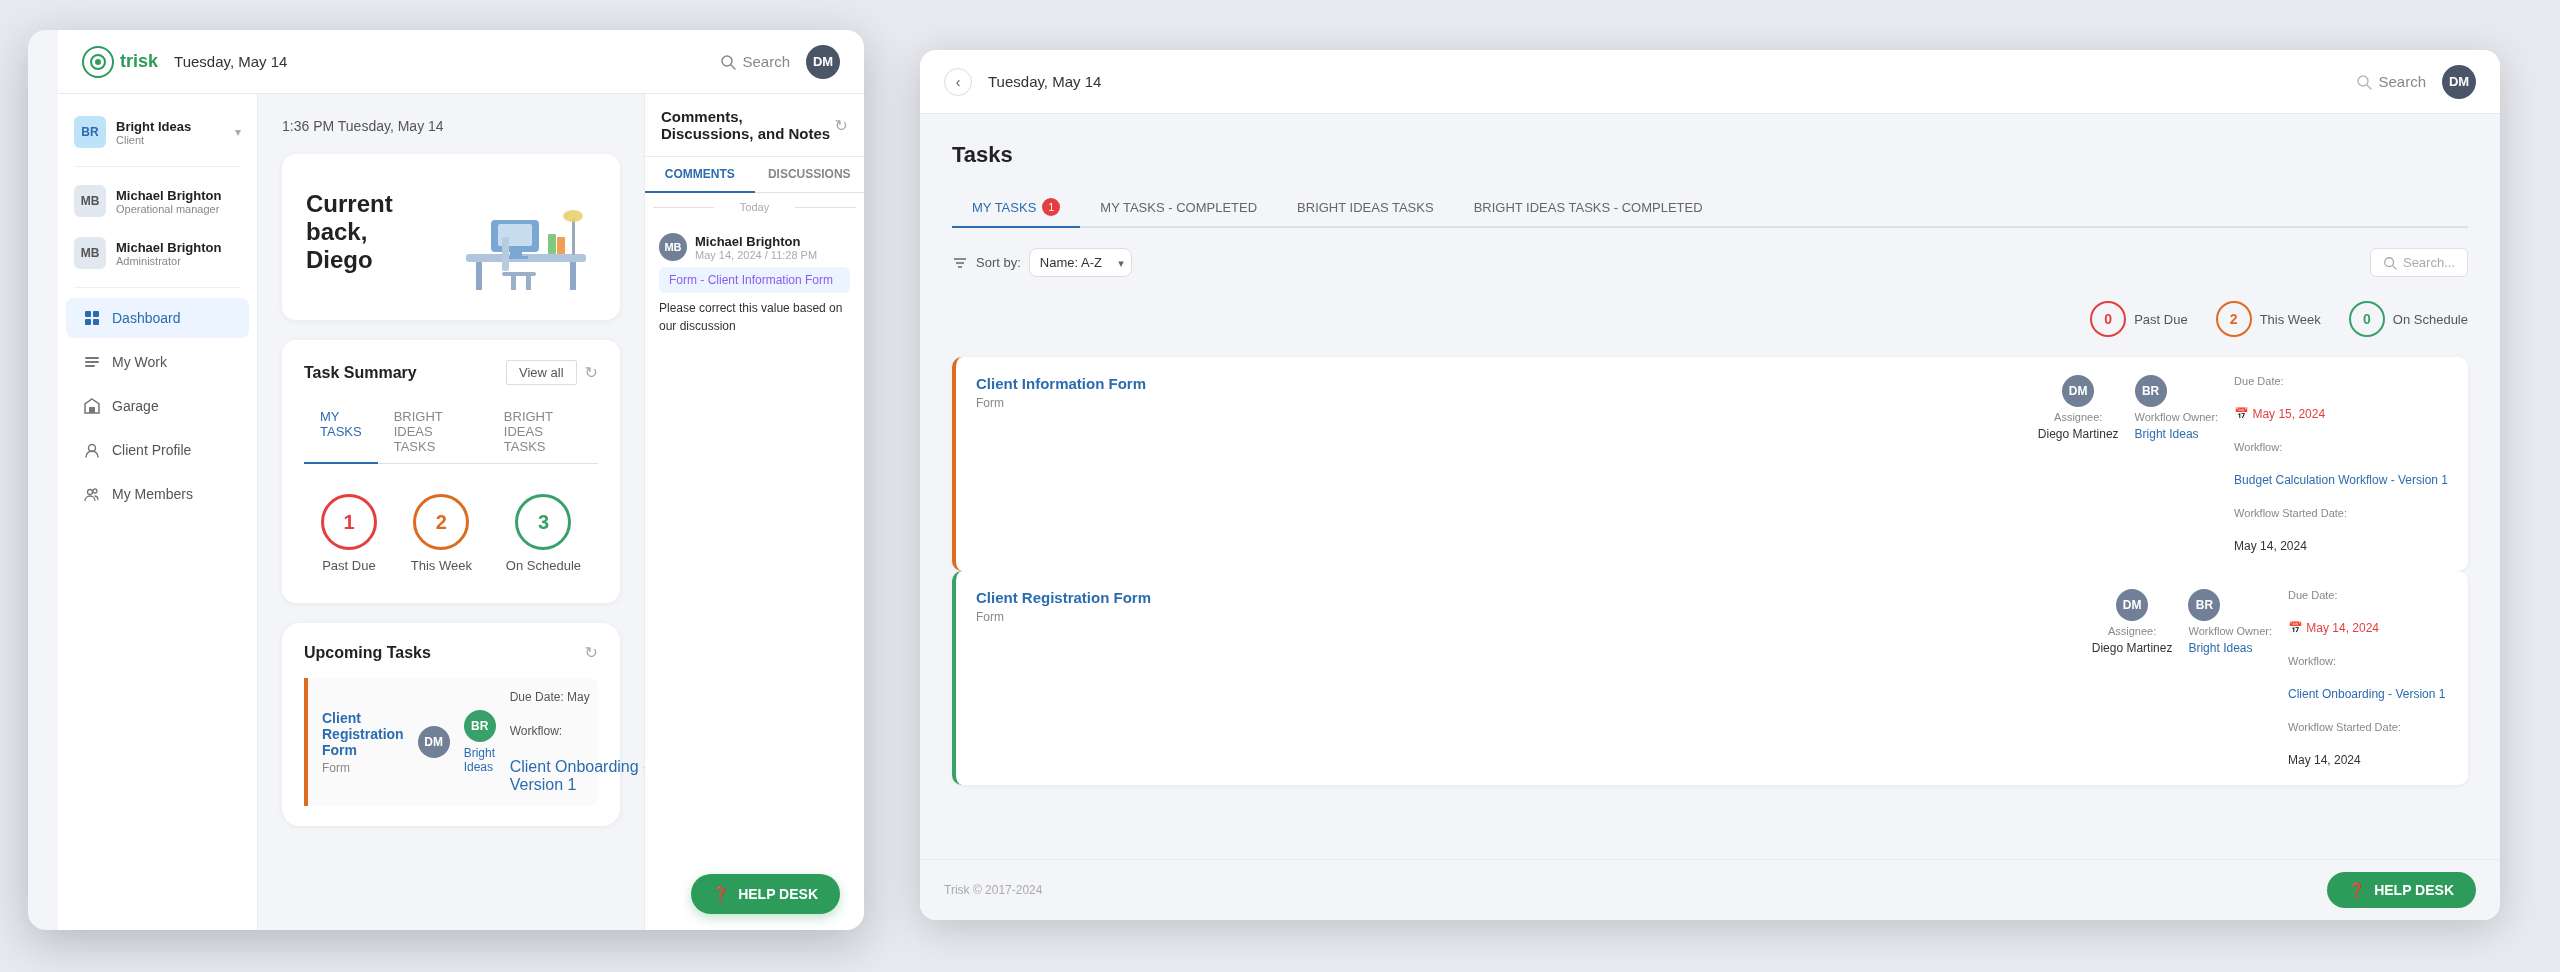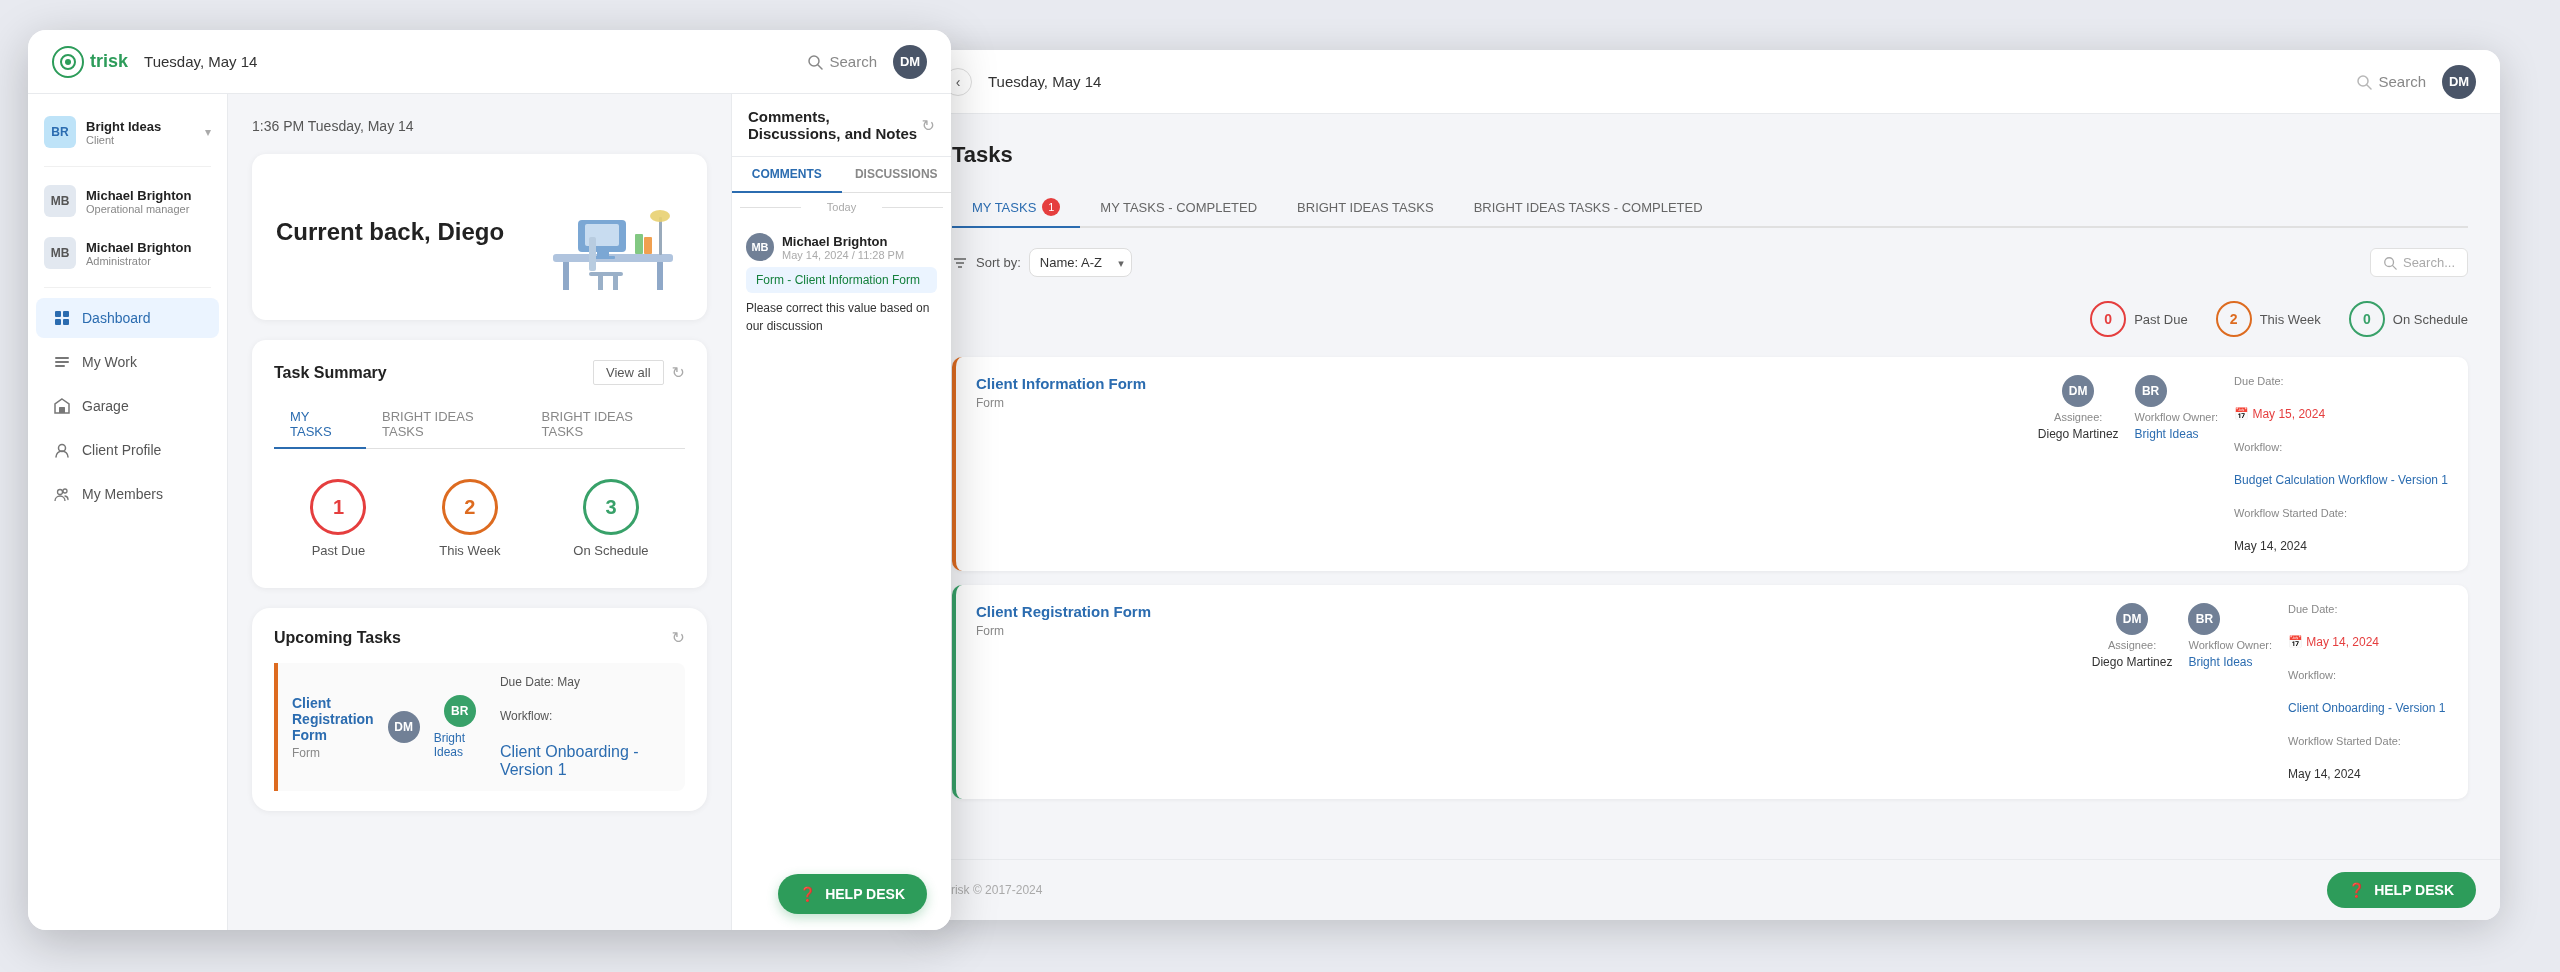--- a/index.html
+++ b/index.html
@@ -197,21 +197,20 @@
     .status-circle.red { border-color: #e53e3e; color: #e53e3e; }
     .status-circle.orange { border-color: #dd6b20; color: #dd6b20; }
     .status-circle.green { border-color: #38a169; color: #38a169; }
 
     
     .task-card {
       background: #fff;
       border-radius: 10px;
       border-left: 4px solid #dd6b20;
       padding: 18px 20px;
-      margin-bottom: 14px;
       display: flex;
       align-items: flex-start;
       gap: 16px;
       box-shadow: 0 1px 4px rgba(0,0,0,0.06);
     }
     .task-card.green-border { border-left-color: #38a169; }
     .task-card-main {
       flex: 1;
     }
     .task-card-title {
@@ -301,28 +300,29 @@
       display: flex;
       align-items: center;
       gap: 8px;
     }
 
     
     .window-front {
       position: absolute;
       left: 28px;
       top: 30px;
-      width: 923px;
+      width: 836px;
       height: 900px;
       background: #f4f5f8;
       border-radius: 18px;
       box-shadow: 0 12px 48px rgba(0,0,0,0.22);
       overflow: hidden;
       display: flex;
       flex-direction: column;
+      padding-left: 30px;
     }
 
     
     .topbar2 {
       display: flex;
       align-items: center;
       padding: 0 24px;
       height: 64px;
       background: #fff;
       border-bottom: 1px solid #e8eaed;
@@ -691,21 +691,21 @@
     }
     .comment-time {
       font-size: 11px;
       color: #aaa;
     }
     .comment-form-link {
       background: #ebf4ff;
       border-radius: 6px;
       padding: 6px 10px;
       font-size: 12px;
-      color: #15803d;
+      color: #8b5cf6;
       cursor: pointer;
       margin-bottom: 6px;
       display: block;
     }
     .comment-text {
       font-size: 12px;
       color: #333;
       line-height: 1.5;
     }
     .right-panel-content {

